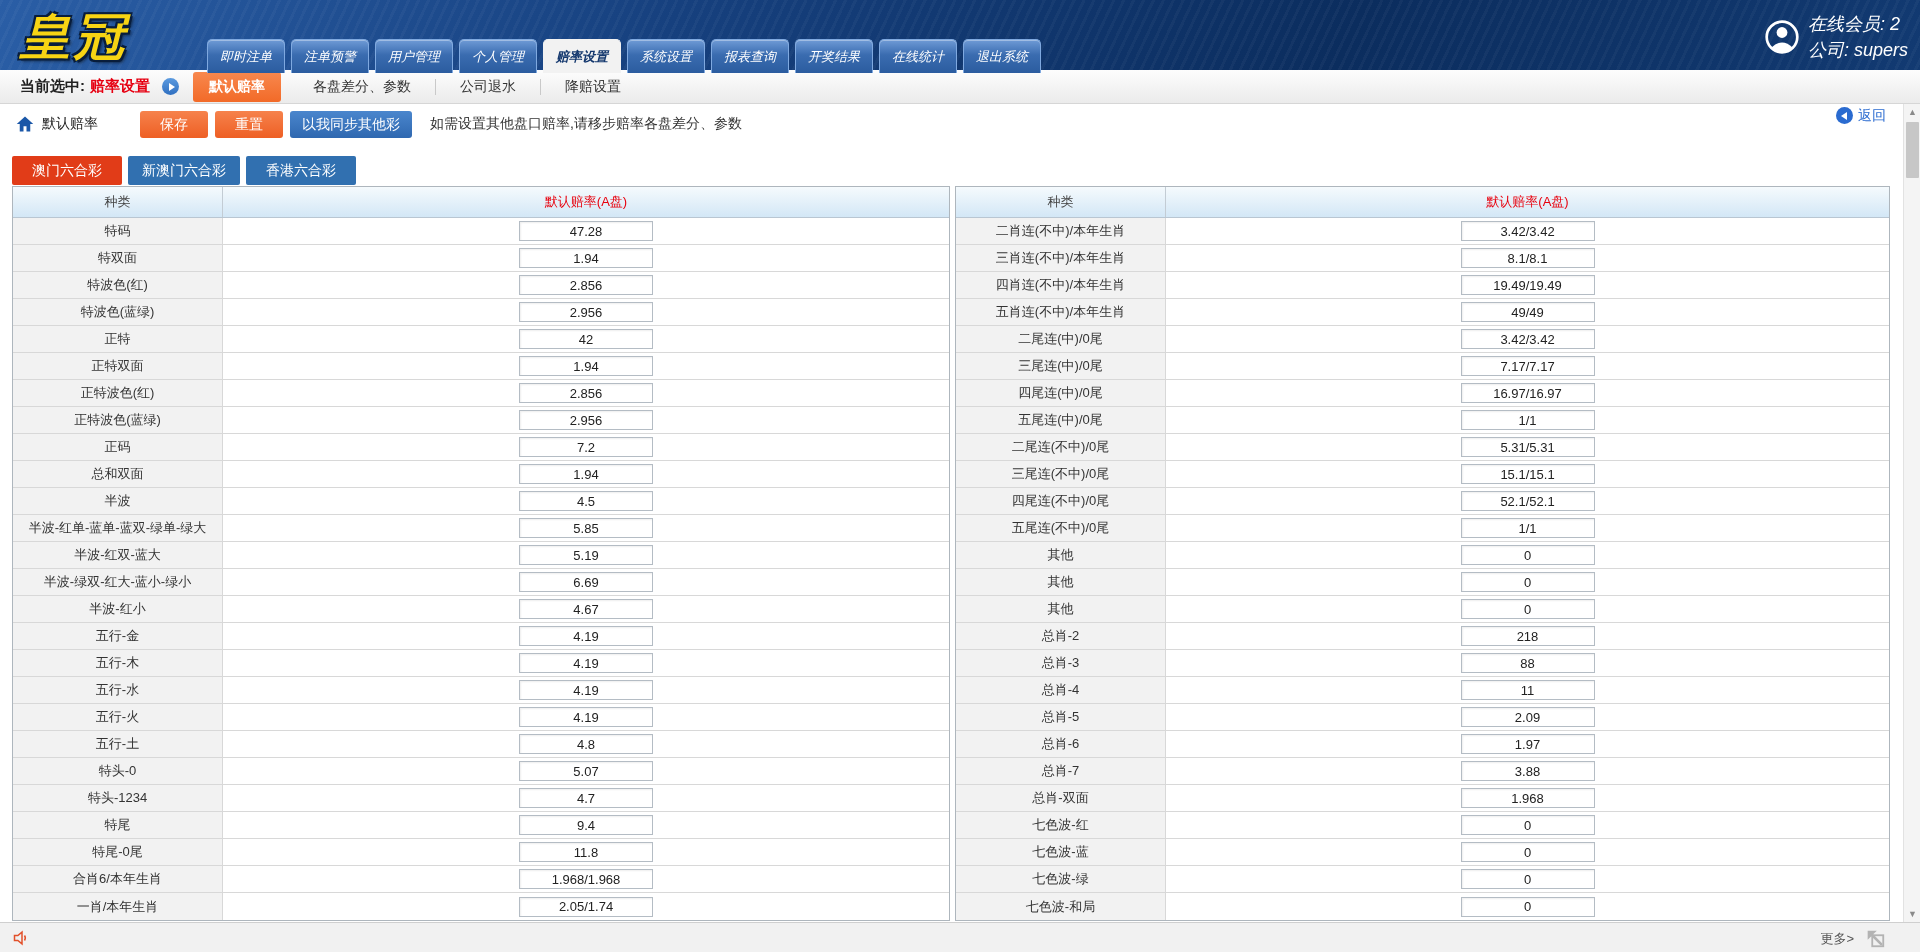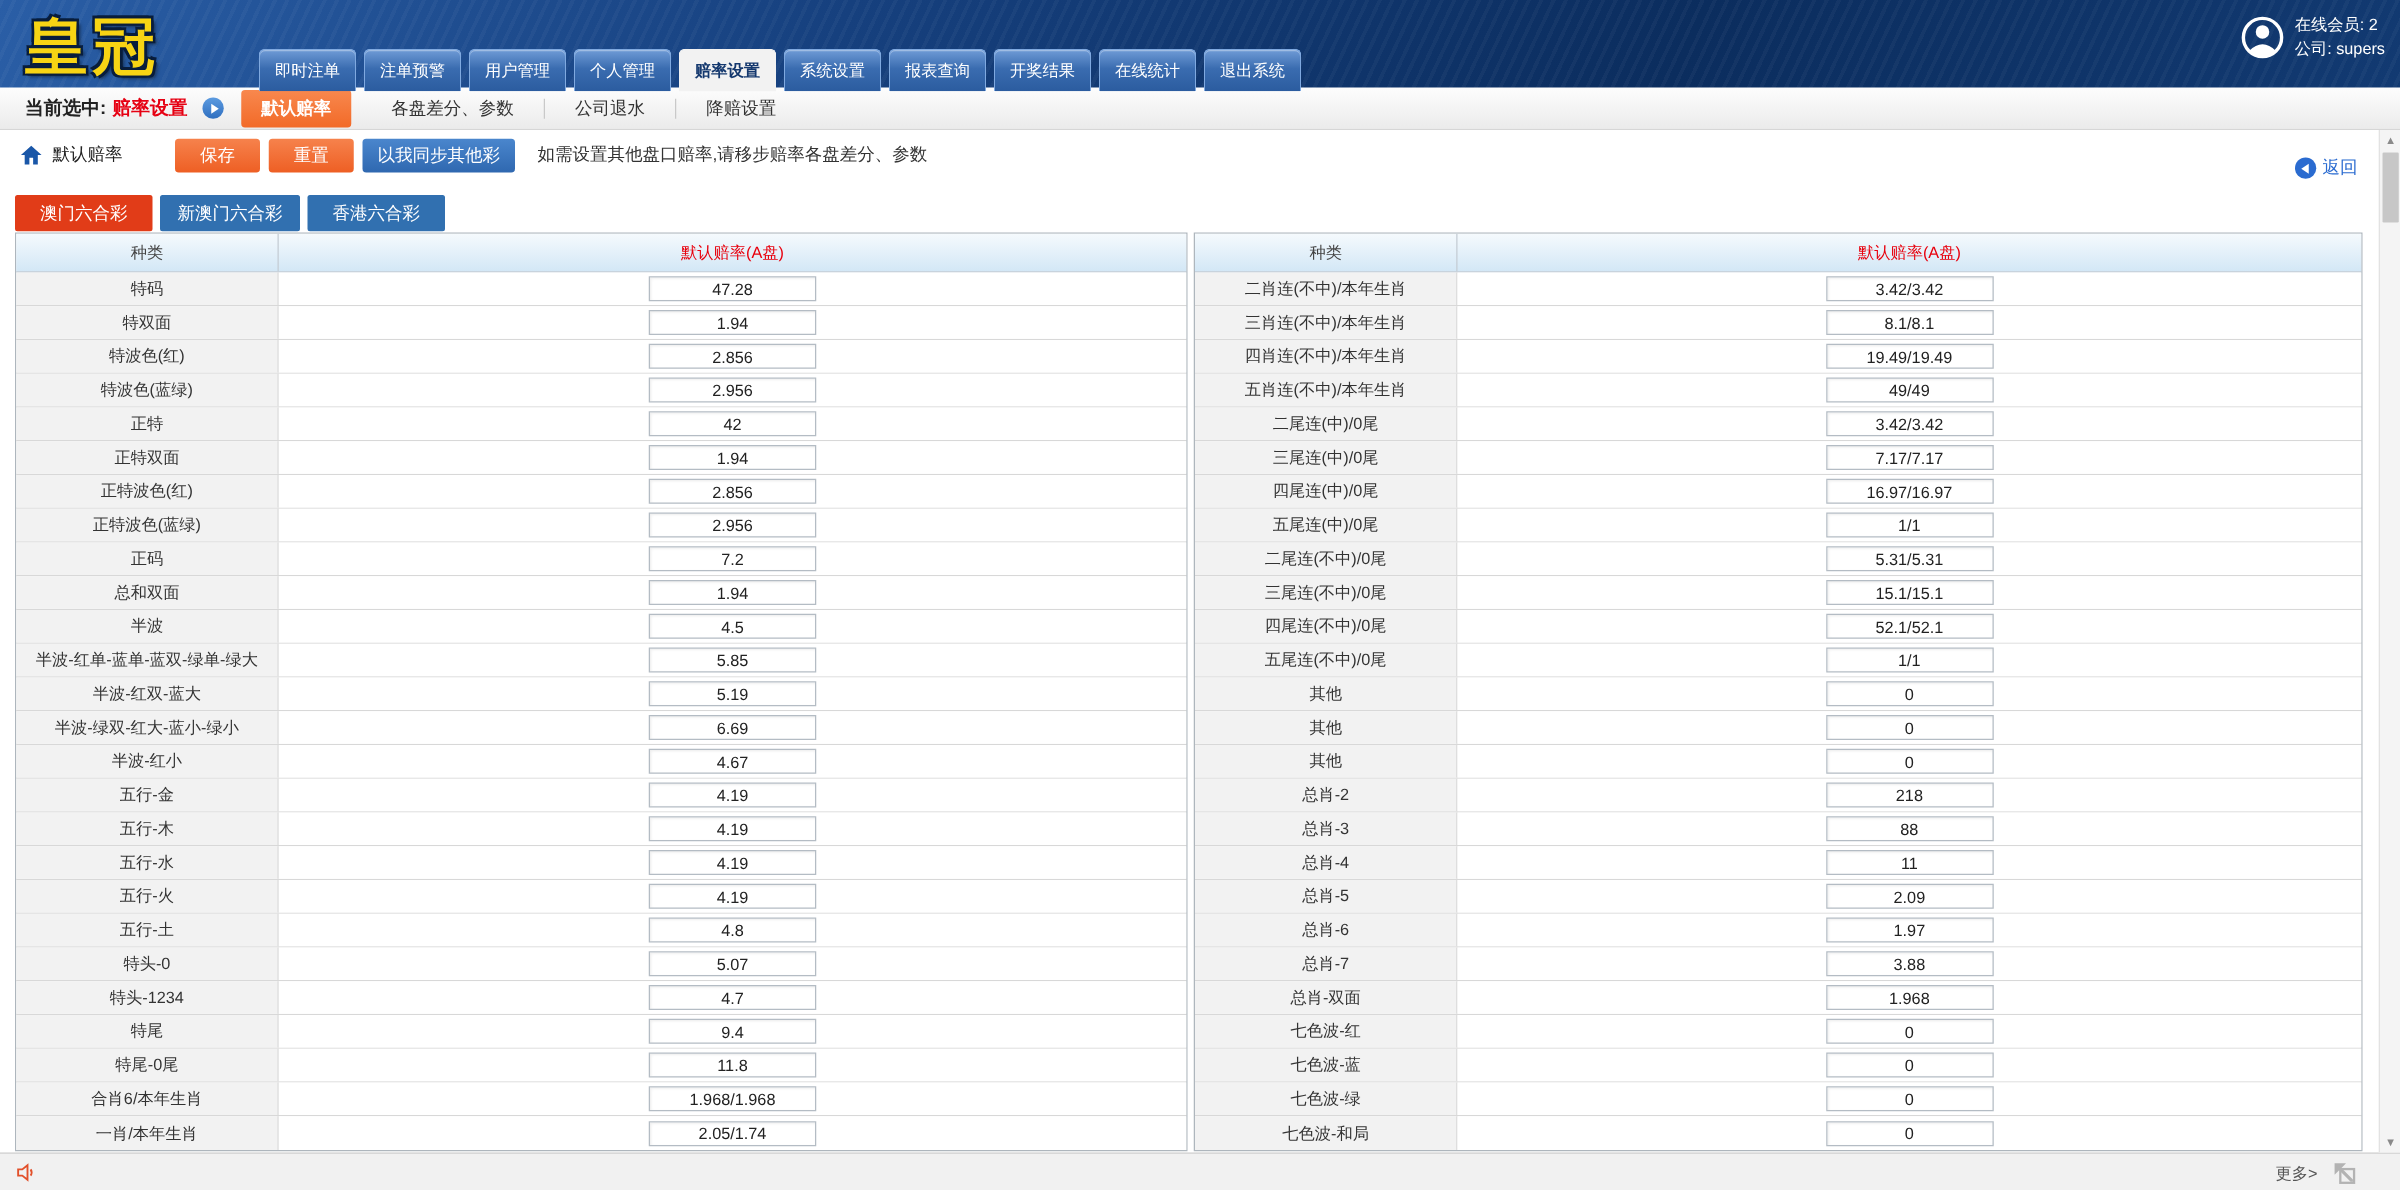--- a/index.html
+++ b/index.html
@@ -1,35 +1,35 @@
 <!DOCTYPE html>
 <html><head>
 <meta charset="utf-8">
 <style>
   * { margin:0; padding:0; box-sizing:border-box; }
   html,body { width:1920px; height:952px; overflow:hidden; font-family:"Liberation Sans","DejaVu Sans",sans-serif; background:#fff; }
   .stage { position:absolute; top:0; left:0; width:1920px; height:952px; }
 
   
   .topbar { position:absolute; top:0; left:0; width:1920px; height:73px;
-    background: linear-gradient(115deg,#2a5ea6 0%,#16407e 35%,#0b2d5e 70%,#123a72 100%); }
+    background: linear-gradient(115deg,#2a5ea6 0%,#16407e 35%,#0b2d5e 70%,#123a72 100%); font-style: italic; }
   .topbar::after { content:""; position:absolute; inset:0;
     background: repeating-linear-gradient(115deg, rgba(255,255,255,0.035) 0 3px, transparent 3px 9px); }
   .logo { position:absolute; left:20px; top:4px; font-size:50px; font-weight:bold; letter-spacing:4px;
     color:#f7d414; z-index:3;
     text-shadow: 2px 2px 0 #081d3c, -2px -2px 0 #081d3c, 2px -2px 0 #081d3c, -2px 2px 0 #081d3c, 3px 3px 3px rgba(0,0,0,.5); }
   .nav-tabs { position:absolute; left:207px; bottom:0; display:flex; gap:6px; z-index:4; align-items:flex-end; }
   .nav-tab { height:34px; line-height:34px; padding:0 12px; color:#fff; font-size:13px; cursor:pointer;
     background: linear-gradient(#6f9bd6 0%,#3a6cb0 45%,#2b5c9f 100%);
     border:1px solid #7fa9e0; border-bottom:none; border-radius:5px 5px 0 0;
     box-shadow: inset 0 1px 0 rgba(255,255,255,.35); white-space:nowrap; }
   .nav-tab.active { background:#f2f2f2; color:#14386e; font-weight:bold; border-color:#f2f2f2; box-shadow:none; }
   .userbox { position:absolute; right:12px; top:11px; display:flex; align-items:center; gap:8px; z-index:4; }
   .avatar { width:36px; height:36px; }
-  .usertext { color:#fff; font-size:13px; line-height:1.45; }
+  .usertext { color:#fff; font-size:18px; line-height:1.45; }
 
   
   .subnav { position:absolute; top:70px; left:0; width:1920px; height:34px;
     background:linear-gradient(#fdfdfd,#ebebeb); border-bottom:1px solid #d6d6d6;
     display:flex; align-items:center; }
   .cur-label { margin-left:20px; font-size:15px; font-weight:bold; color:#222; }
   .cur-value { margin-left:5px; font-size:15px; font-weight:bold; color:#e60012; }
   .arrow-circle { width:17px; height:17px; border-radius:50%; margin:0 14px 0 12px;
     background:linear-gradient(#5c9be0,#2f6fc0); display:flex; align-items:center; justify-content:center; }
   .arrow-circle::after { content:""; border-left:6px solid #fff; border-top:4px solid transparent; border-bottom:4px solid transparent; margin-left:2px; }
@@ -45,21 +45,21 @@
   .home-icon { margin-left:16px; width:18px; height:18px; }
   .tool-title { margin-left:8px; font-size:14px; color:#222; }
   .btn { height:27px; line-height:27px; border:none; border-radius:3px; color:#fff; font-size:14px;
     cursor:pointer; font-family:inherit; }
   .btn-orange { background:linear-gradient(#f6824c,#ee5f24); padding:0 20px; }
   .btn-blue { background:linear-gradient(#4a86cd,#2f68b0); padding:0 12px; }
   .btn-save { margin-left:42px; }
   .btn-reset { margin-left:7px; }
   .btn-sync { margin-left:7px; }
   .hint { margin-left:18px; font-size:14px; color:#333; }
-  .back-link { position:absolute; right:34px; top:20px; display:flex; align-items:flex-end; gap:5px;
+  .back-link { position:absolute; right:34px; top:2px; display:flex; align-items:flex-start; gap:5px;
     color:#2a6bd0; font-size:14px; cursor:pointer; }
   .back-circle { width:17px; height:17px; border-radius:50%; background:#2a6bd0;
     display:flex; align-items:center; justify-content:center; }
   .back-circle::after { content:""; border-right:6px solid #fff; border-top:4px solid transparent; border-bottom:4px solid transparent; margin-right:2px; }
 
   
   .lot-tabs { position:absolute; top:156px; left:12px; display:flex; gap:6px; }
   .lot-tab { min-width:110px; height:29px; line-height:29px; padding:0 14px; text-align:center;
     color:#fff; font-size:14px; background:#3170b0; border-radius:2px; cursor:pointer; }
   .lot-tab.active { background:#e13c18; font-weight:normal; }

